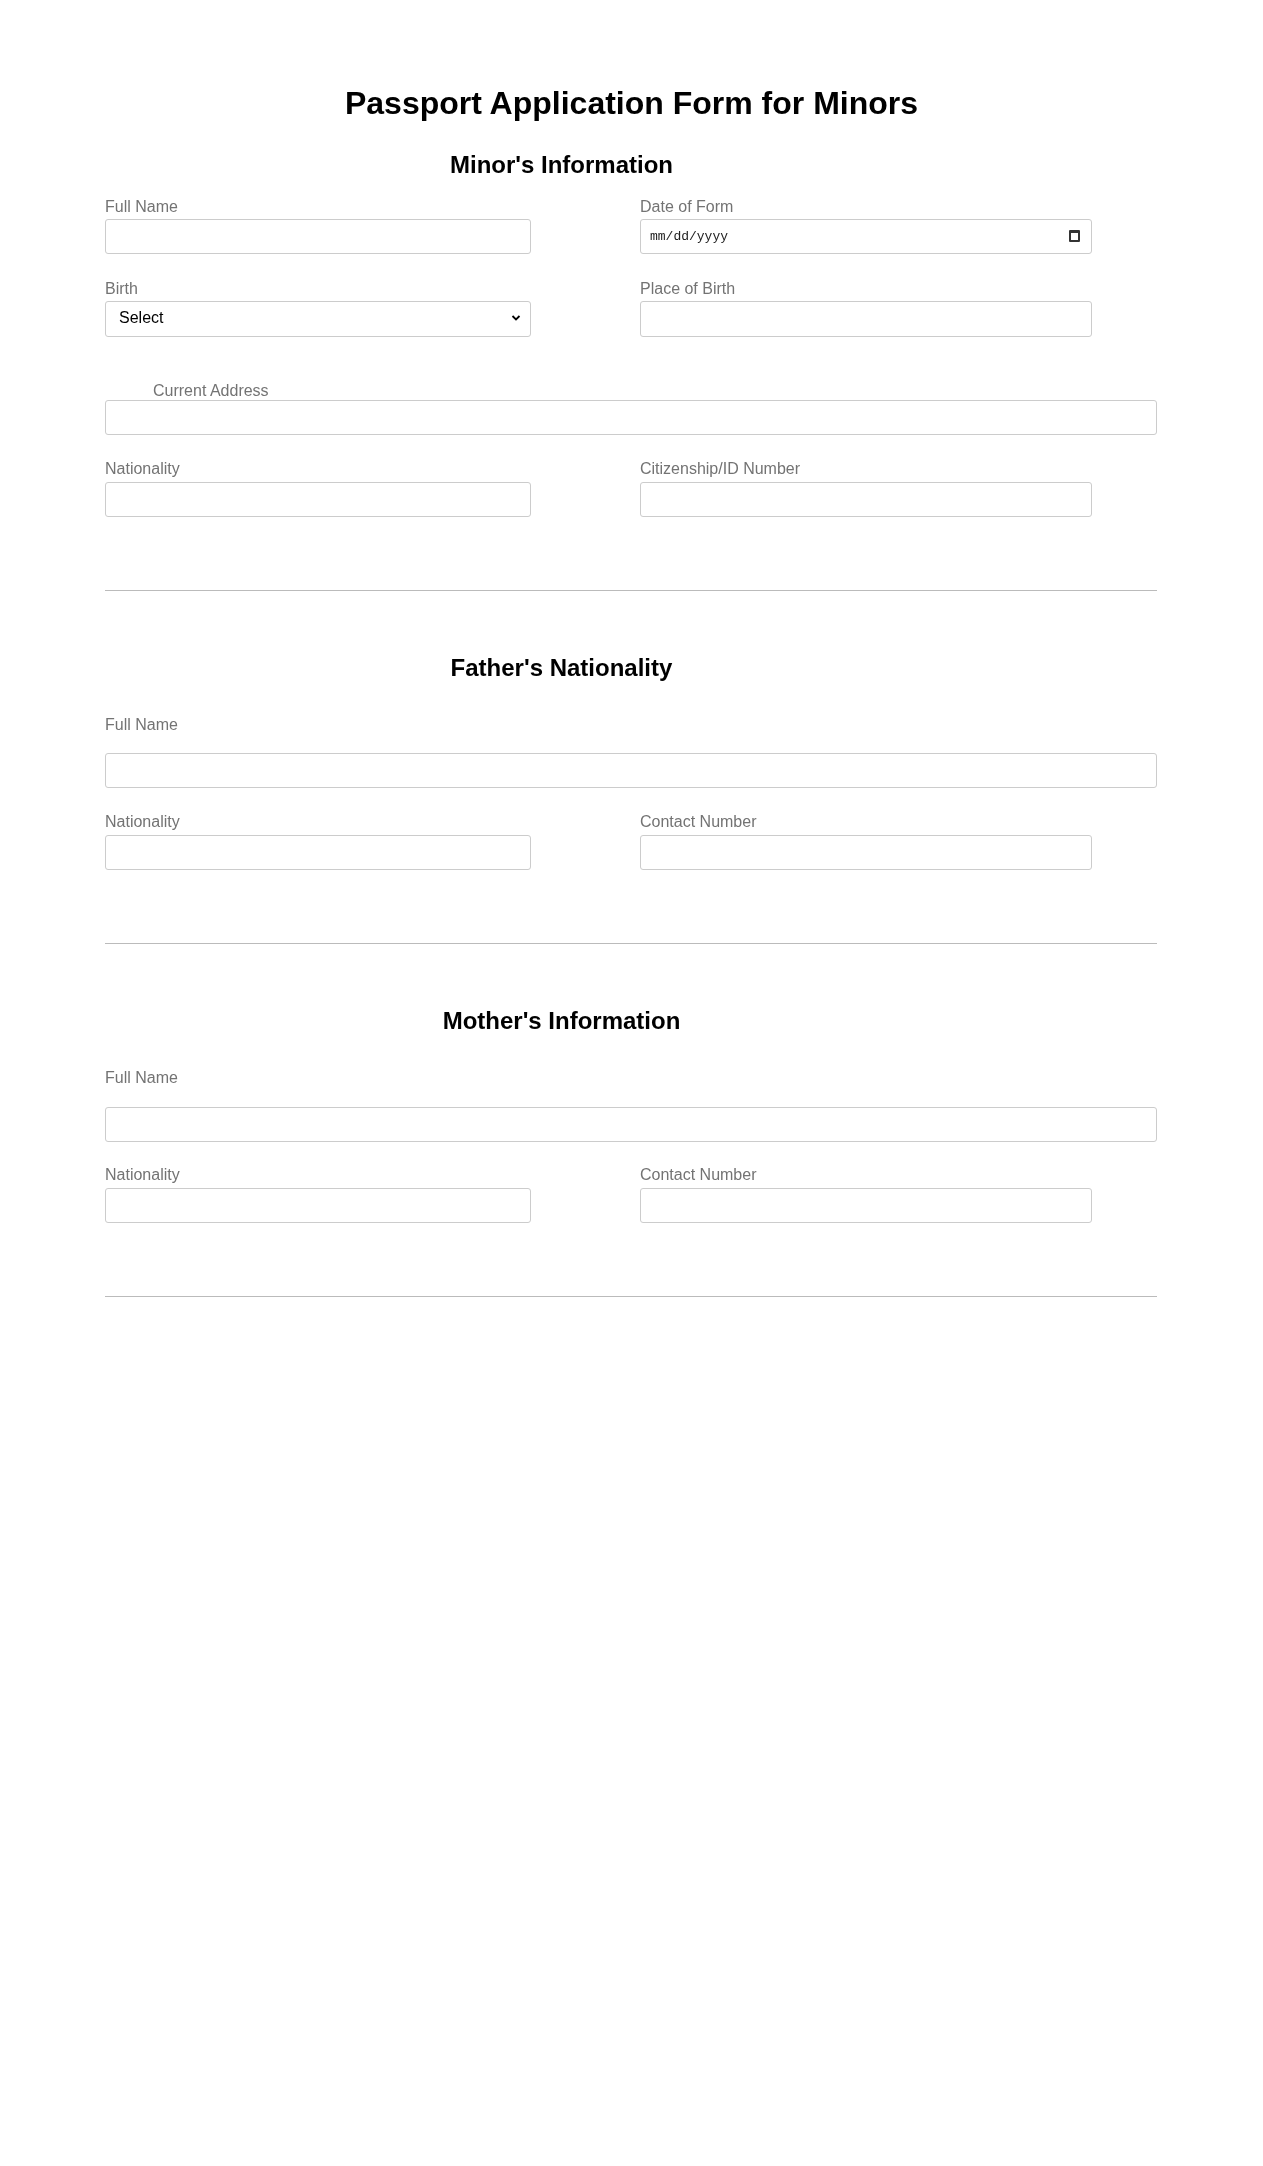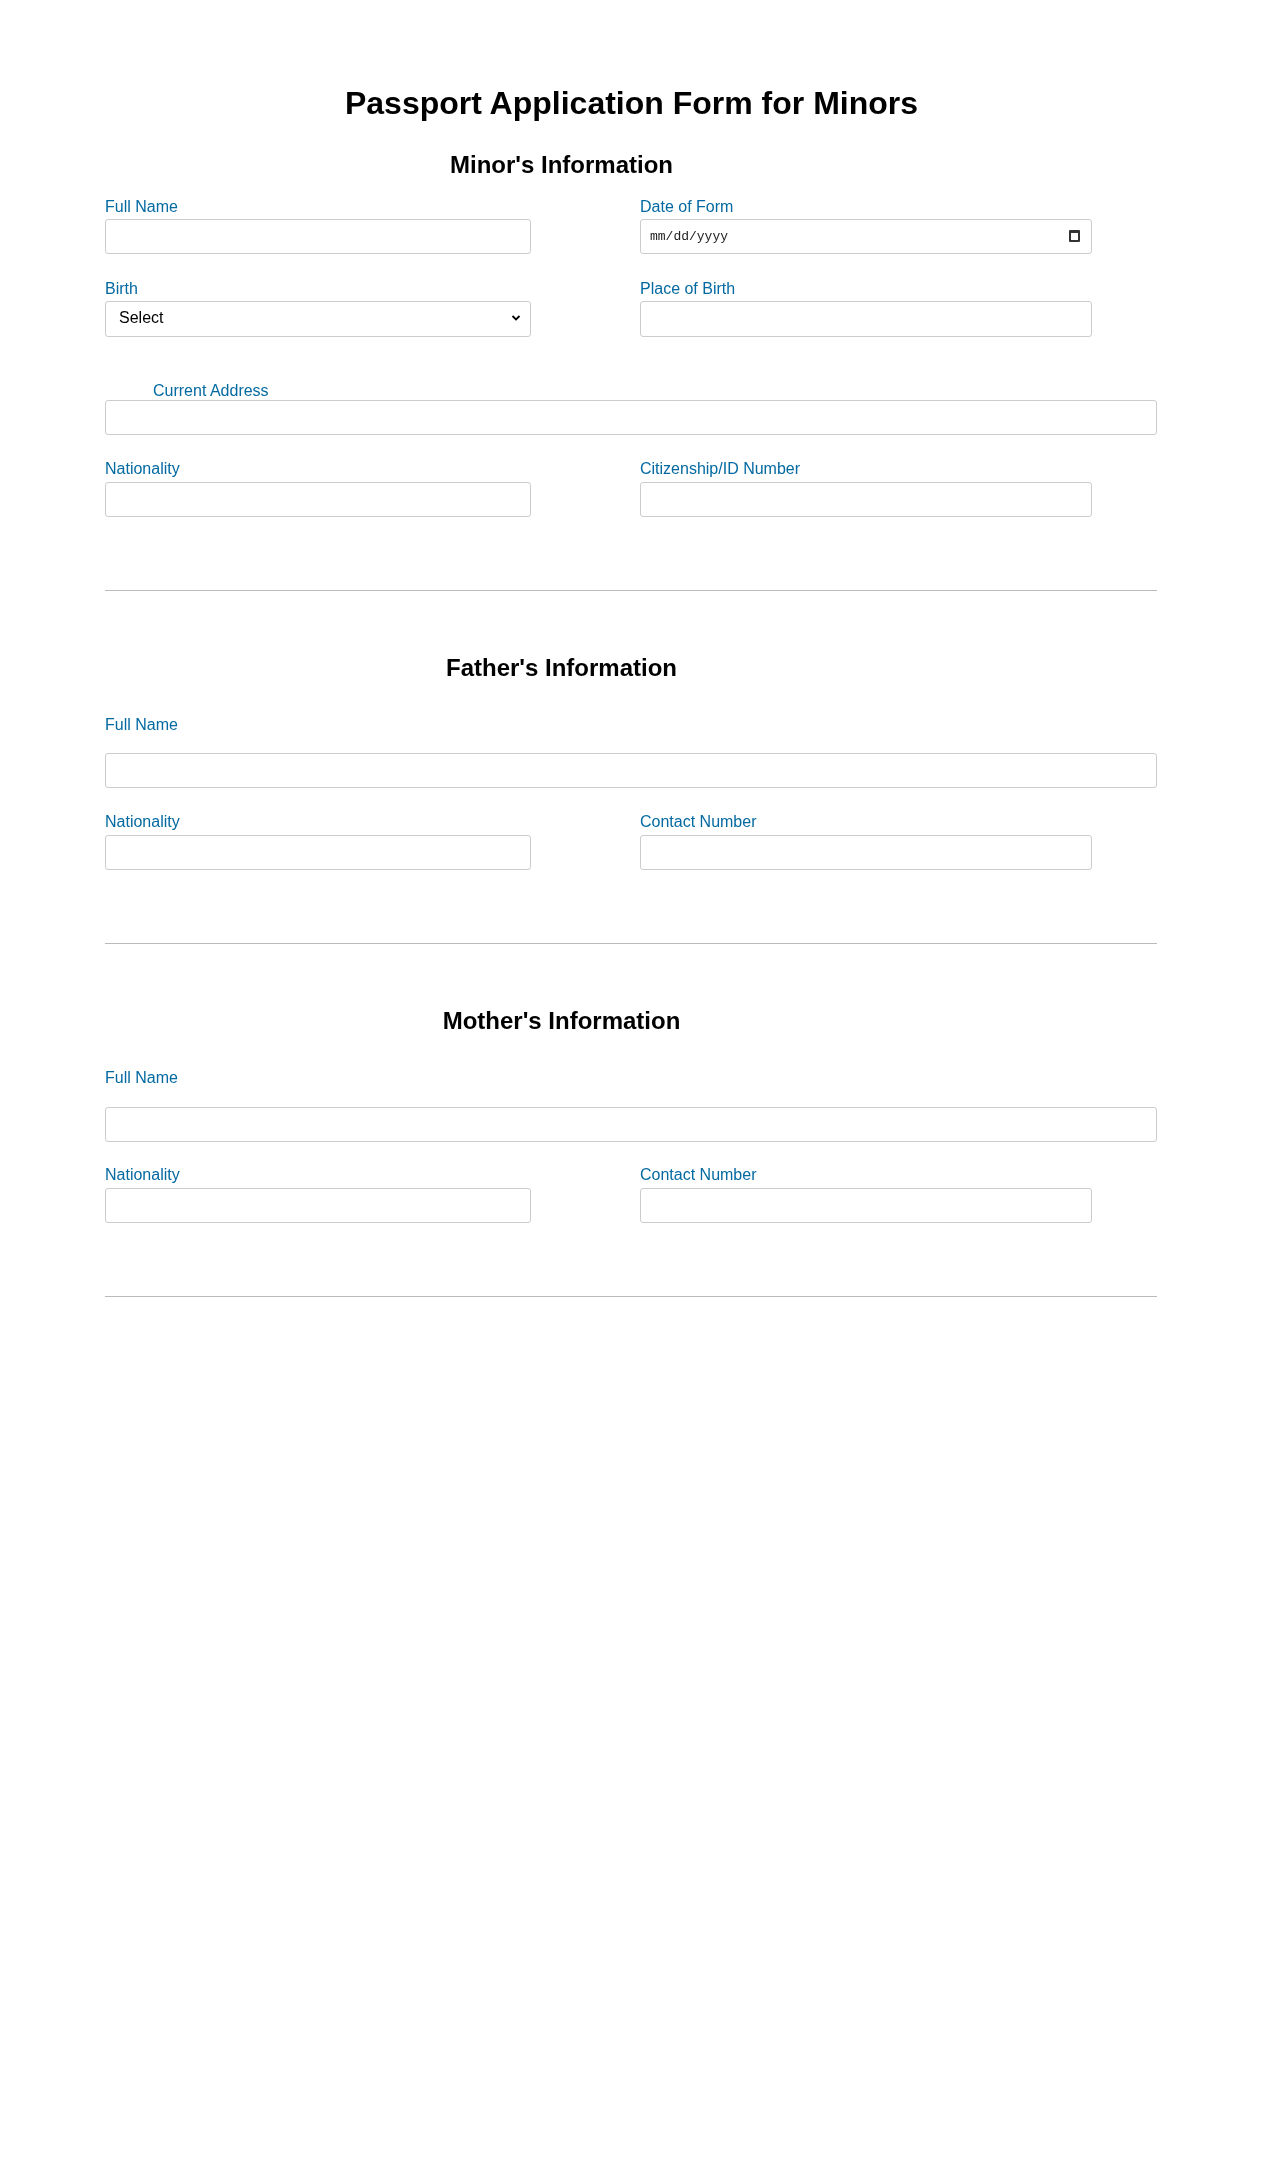--- a/index.html
+++ b/index.html
@@ -1,20 +1,20 @@
 <!DOCTYPE html>
 <html><head>
 <meta charset="utf-8">
 <style>
   html, body { margin: 0; padding: 0; background: #ffffff; }
   body { width: 1263px; height: 2166px; position: relative; font-family: "Liberation Sans", sans-serif; color: #000; }
   .abs { position: absolute; }
   .title { left: 0; width: 1263px; text-align: center; font-size: 32px; font-weight: bold; line-height: 37px; margin: 0; }
   .section-title { left: 0; width: 1123px; text-align: center; font-size: 24px; font-weight: bold; line-height: 28px; margin: 0; }
-  .label { font-size: 16px; line-height: 18px; color: #0369a1; white-space: nowrap; }
+  .label { font-size: 16px; line-height: 18px; color: #737373; white-space: nowrap; }
   .field { box-sizing: border-box; height: 35px; border: 1px solid #cccccc; border-radius: 3px; background: #fff; }
   .field.col-left { left: 105px; width: 426px; }
   .field.col-right { left: 640px; width: 452px; }
   .field.full { left: 105px; width: 1052px; }
   .lbl-left { left: 105px; }
   .lbl-right { left: 640px; }
   .hr { left: 105px; width: 1052px; height: 0; border-top: 1px solid #bbbbbb; }
   .date-text { position: absolute; left: 9px; top: 9px; font-family: "Liberation Mono", monospace; font-size: 13px; color: #222; }
   .cal-icon { position: absolute; right: 11px; top: 10px; width: 11px; height: 12px; box-sizing: border-box; border: 2px solid #333; border-top-width: 3px; border-radius: 1px; }
   .select-text { position: absolute; left: 13px; top: 7px; font-size: 16px; color: #000; }
@@ -54,21 +54,21 @@
   <label class="abs label lbl-left" style="top:460px;">Nationality</label>
   <div class="abs field col-left" style="top:482px;"></div>
 
   <label class="abs label lbl-right" style="top:460px;">Citizenship/ID Number</label>
   <div class="abs field col-right" style="top:482px;"></div>
 </section>
 
 <div class="abs hr" style="top:590px;"></div>
 
 <section>
-  <h2 class="abs section-title" style="top:654px;">Father's Information</h2>
+  <h2 class="abs section-title" style="top:654px;">Father's Nationality</h2>
 
   <label class="abs label lbl-left" style="top:716px;">Full Name</label>
   <div class="abs field full" style="top:753px;"></div>
 
   <label class="abs label lbl-left" style="top:813px;">Nationality</label>
   <div class="abs field col-left" style="top:835px;"></div>
 
   <label class="abs label lbl-right" style="top:813px;">Contact Number</label>
   <div class="abs field col-right" style="top:835px;"></div>
 </section>

